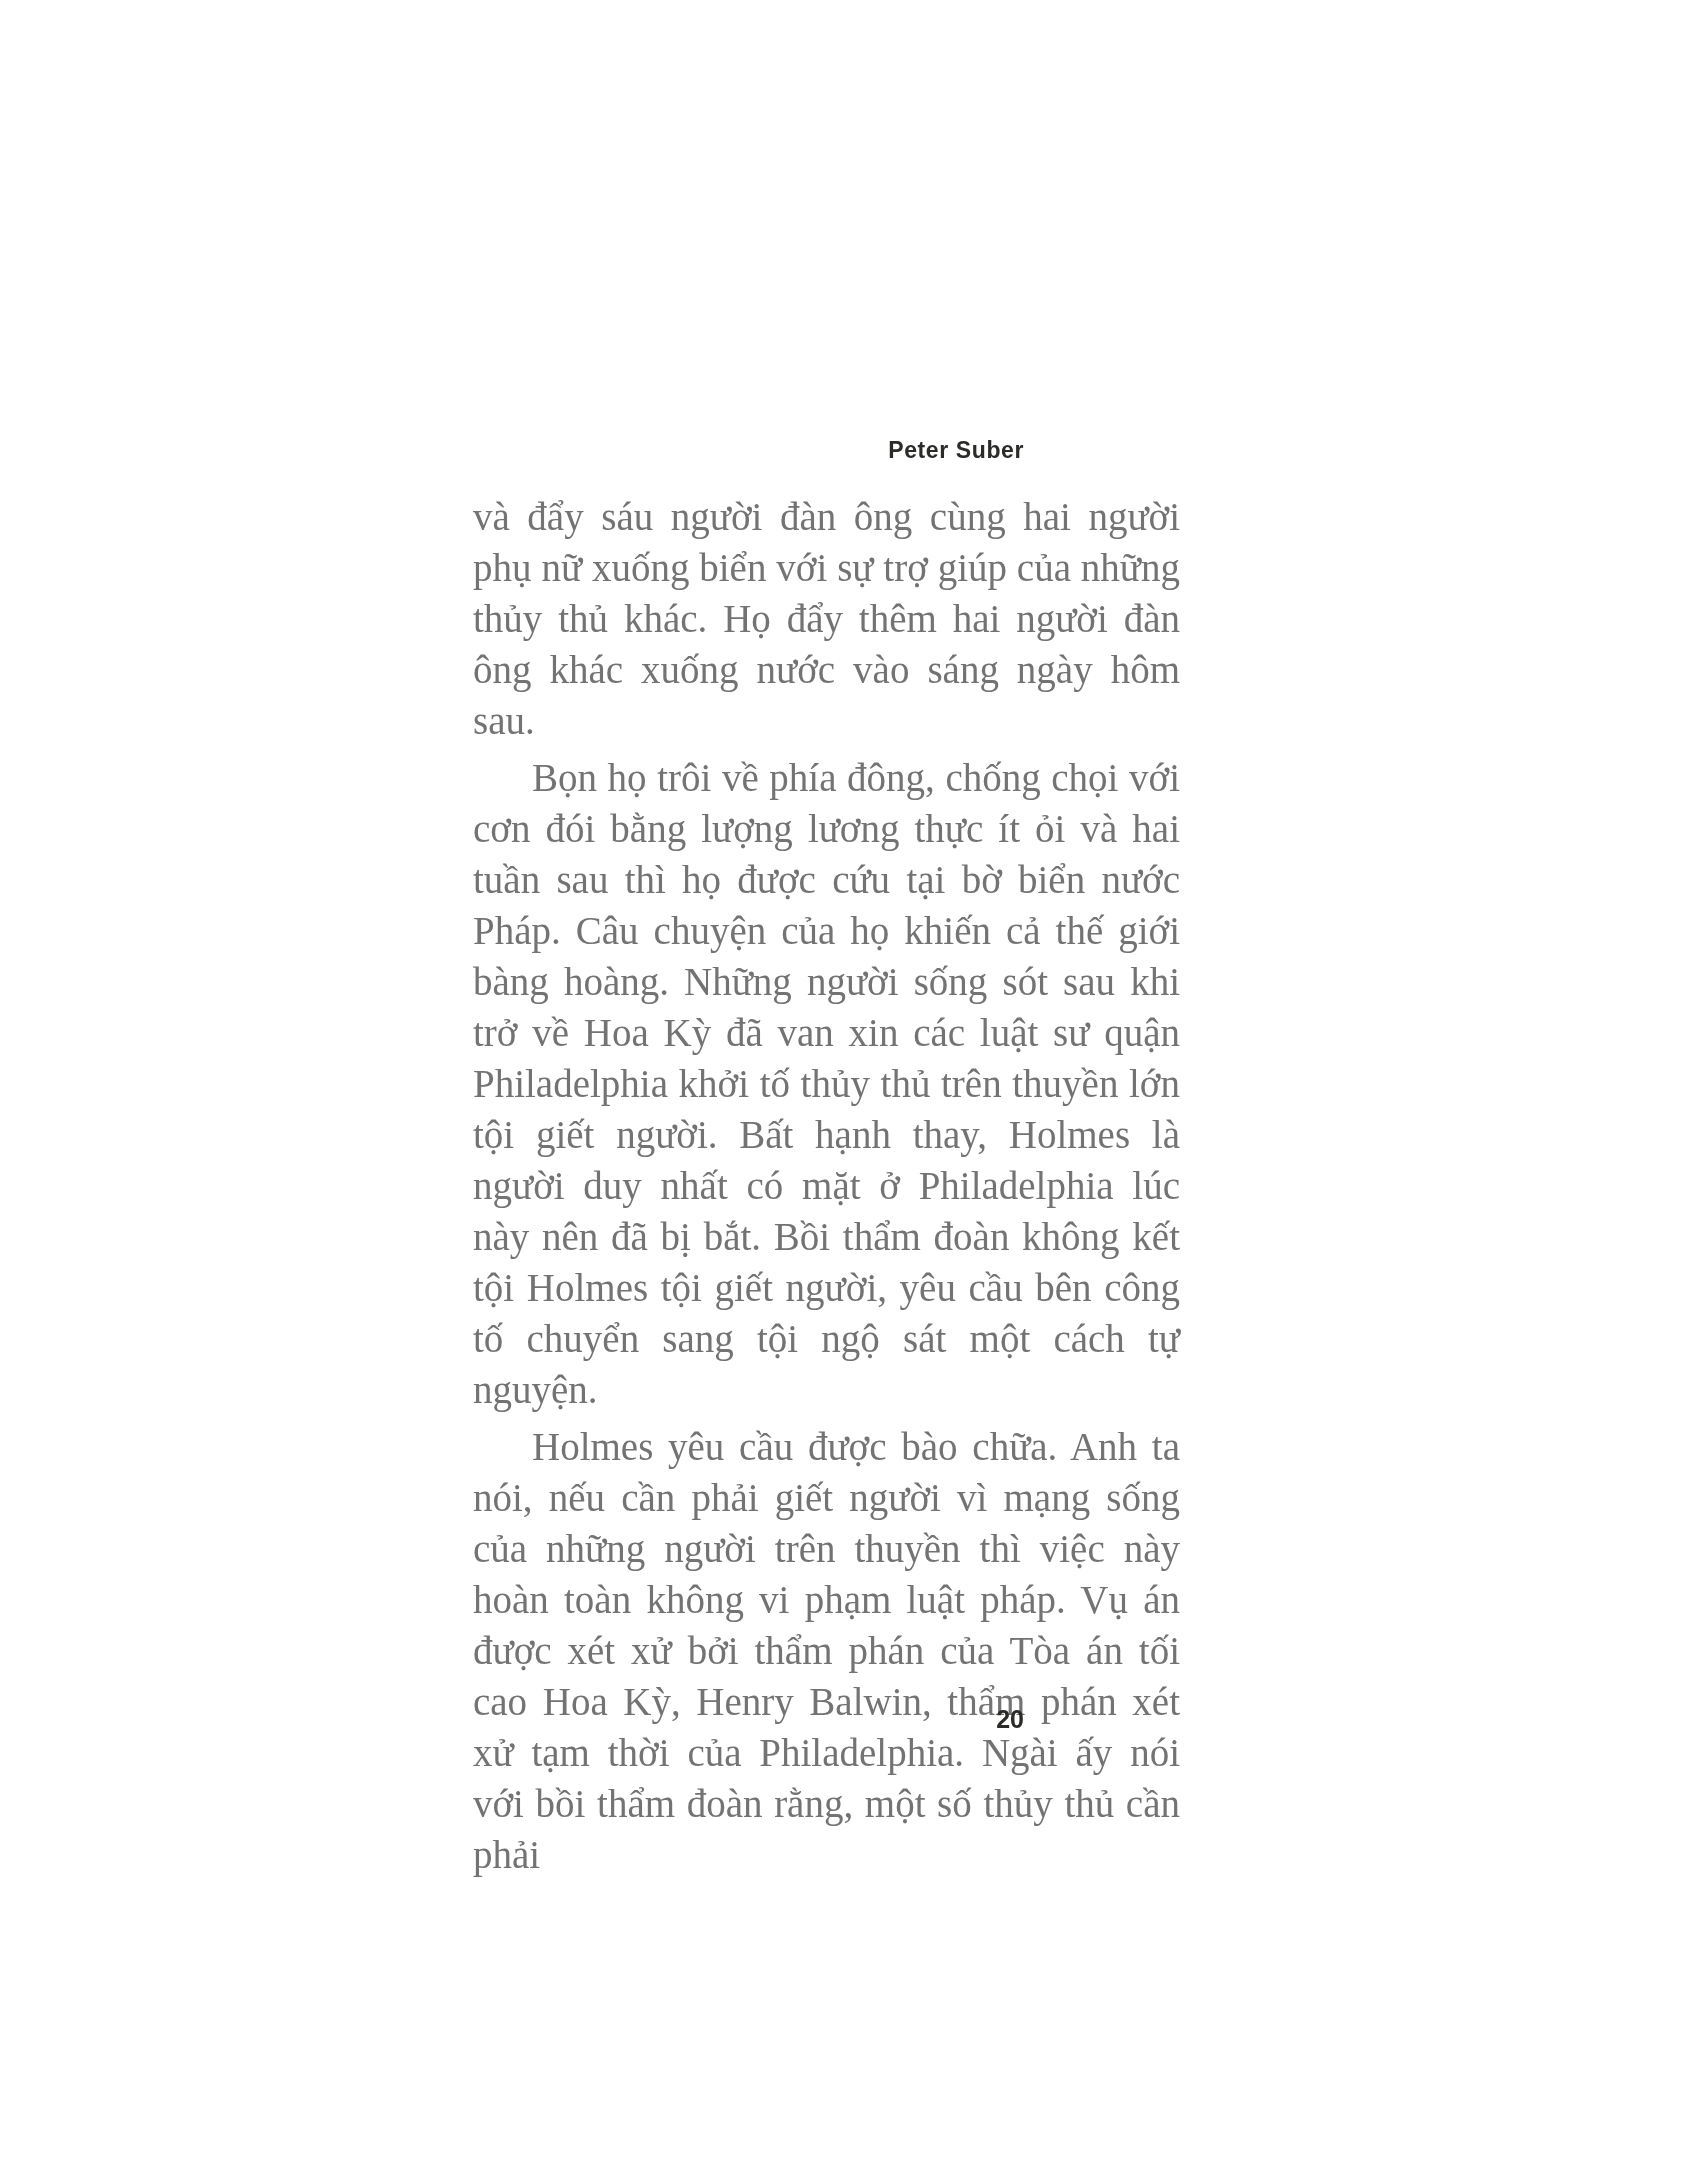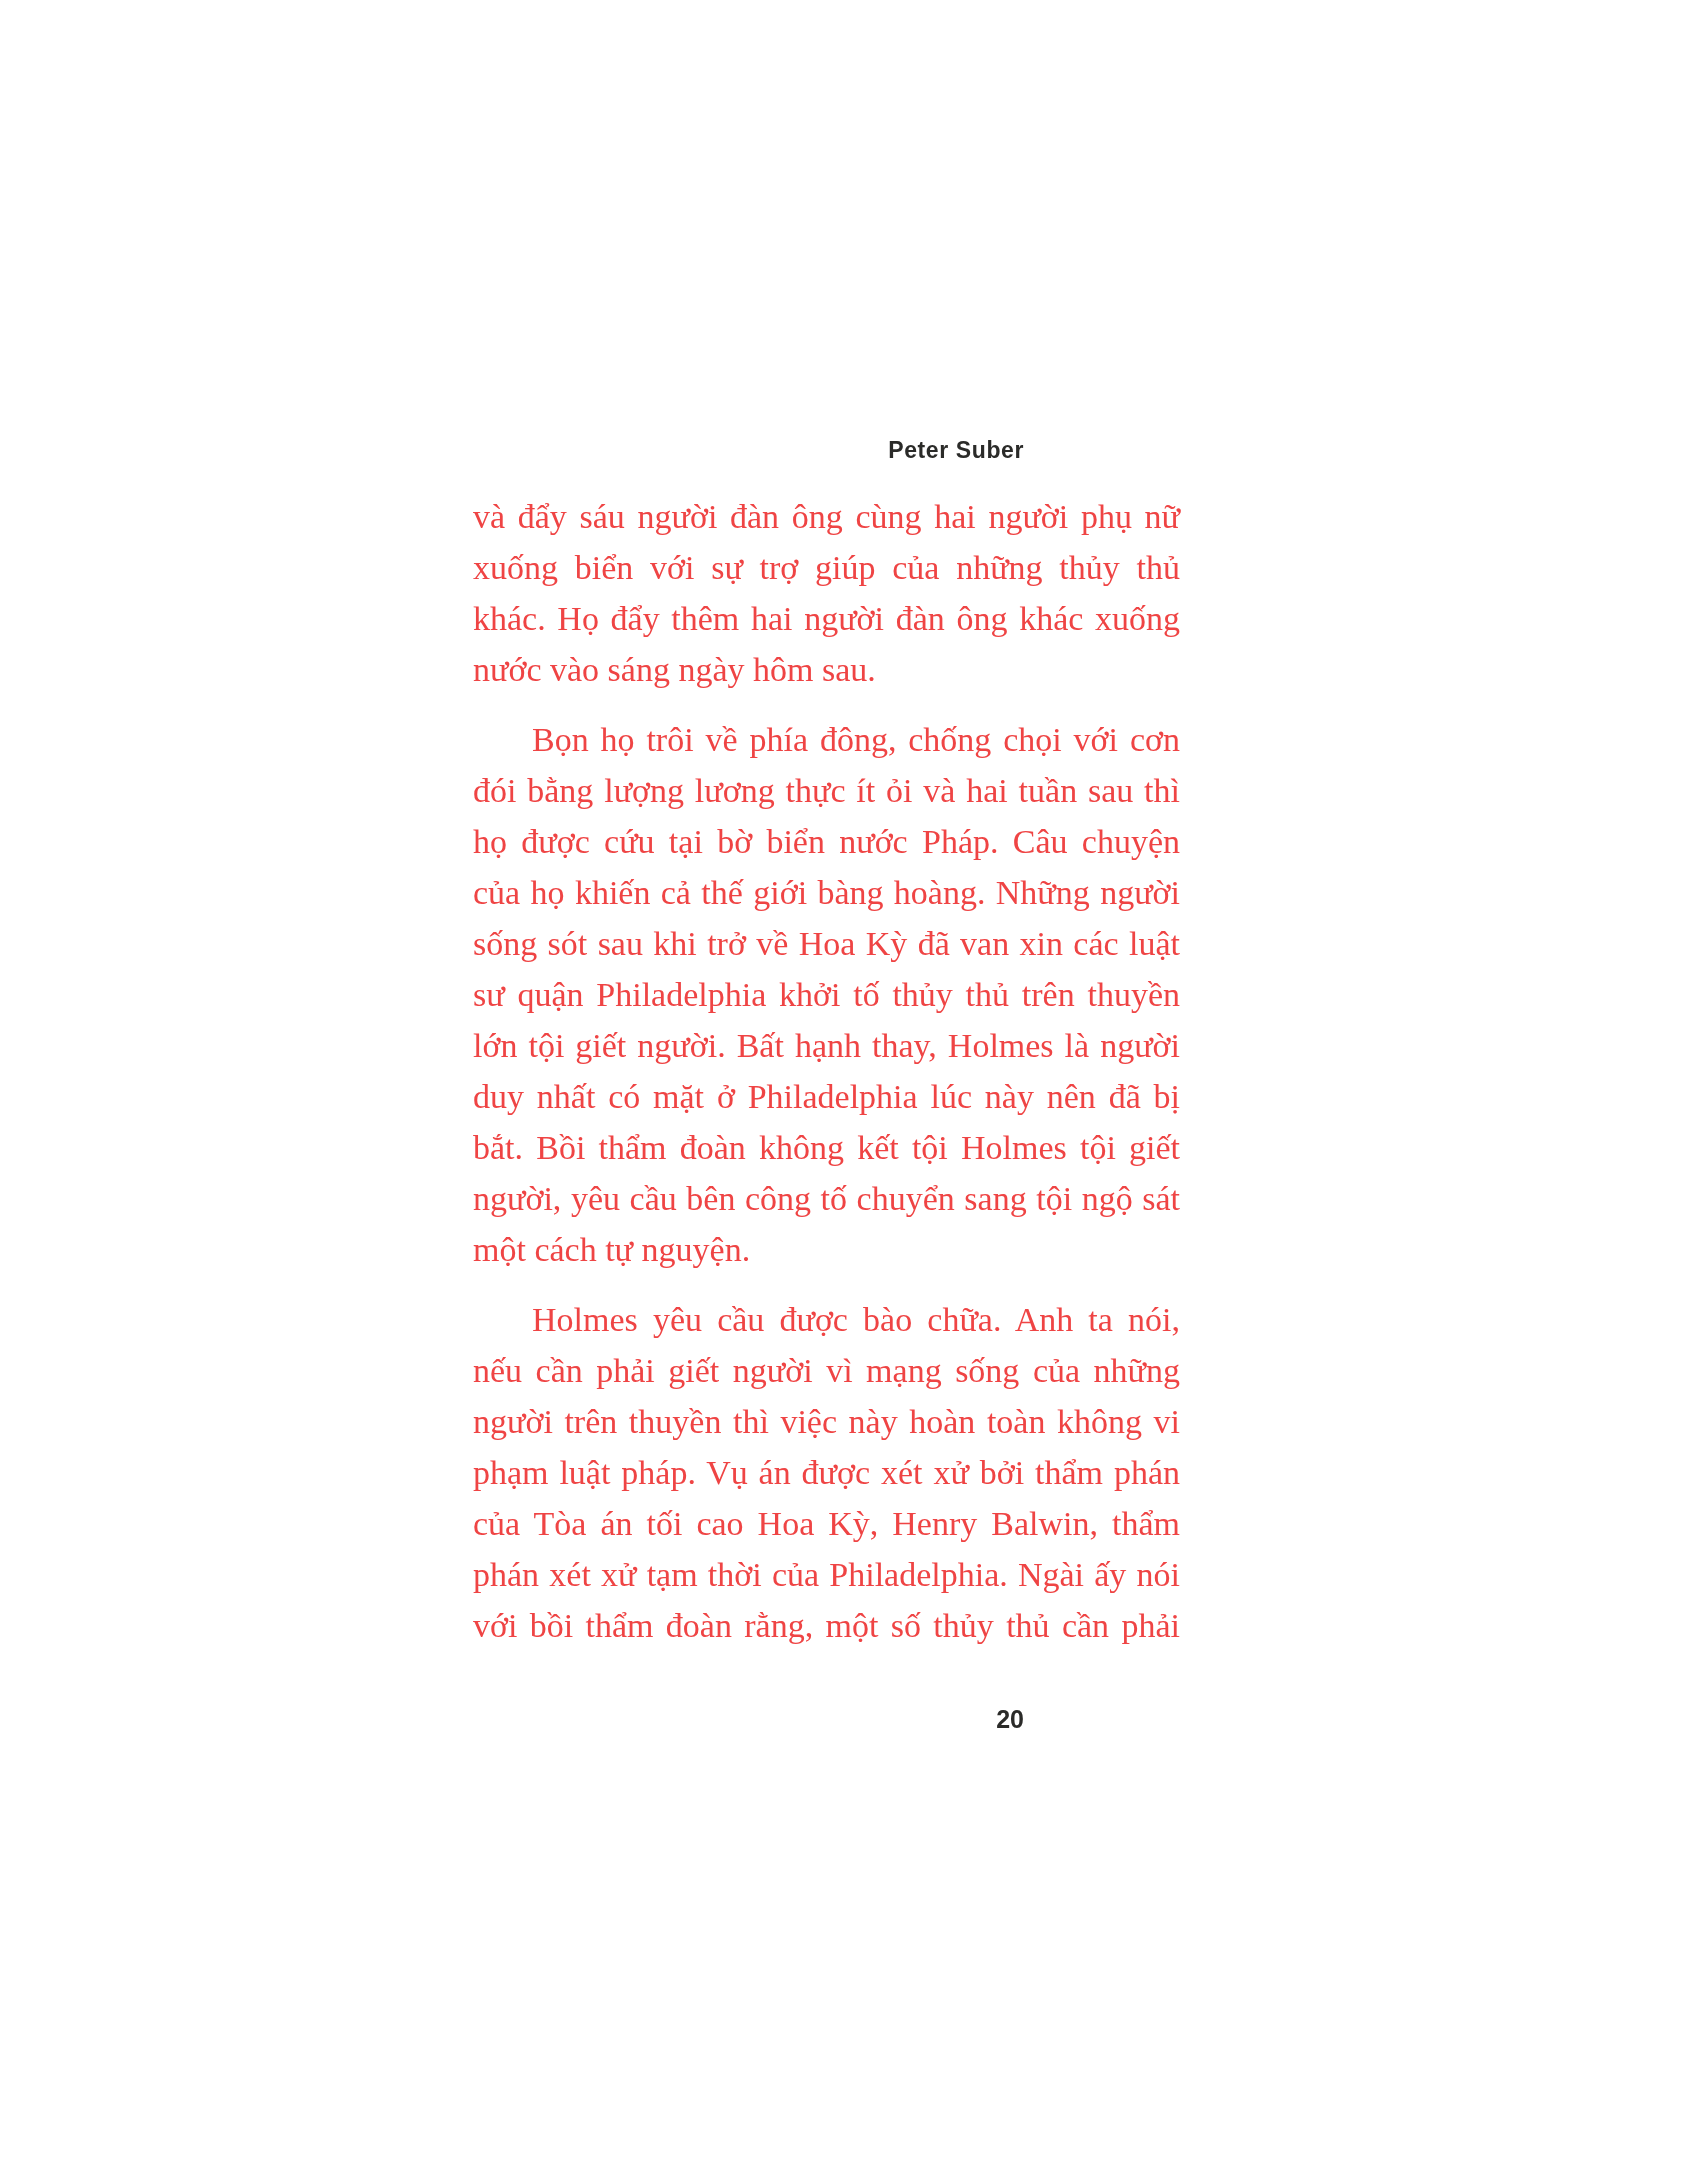--- a/index.html
+++ b/index.html
@@ -25,31 +25,31 @@
     font-weight: 700;
     letter-spacing: 0.6px;
     color: #2b2b29;
     white-space: nowrap;
   }
   .body-text {
     position: absolute;
     left: 473px;
     top: 491px;
     width: 707px;
-    font-size: 34px;
+    font-size: 39px;
     line-height: 51px;
-    color: #ef4444;
+    color: #737373;
     text-align: justify;
   }
   .para {
     margin: 0;
     padding: 0;
   }
   .para + .para {
-    margin-top: 19px;
+    margin-top: 6px;
   }
   .para.indent {
     text-indent: 59px;
   }
   
   .para.continues {
     text-align-last: justify;
   }
   .page-number {
     position: absolute;

